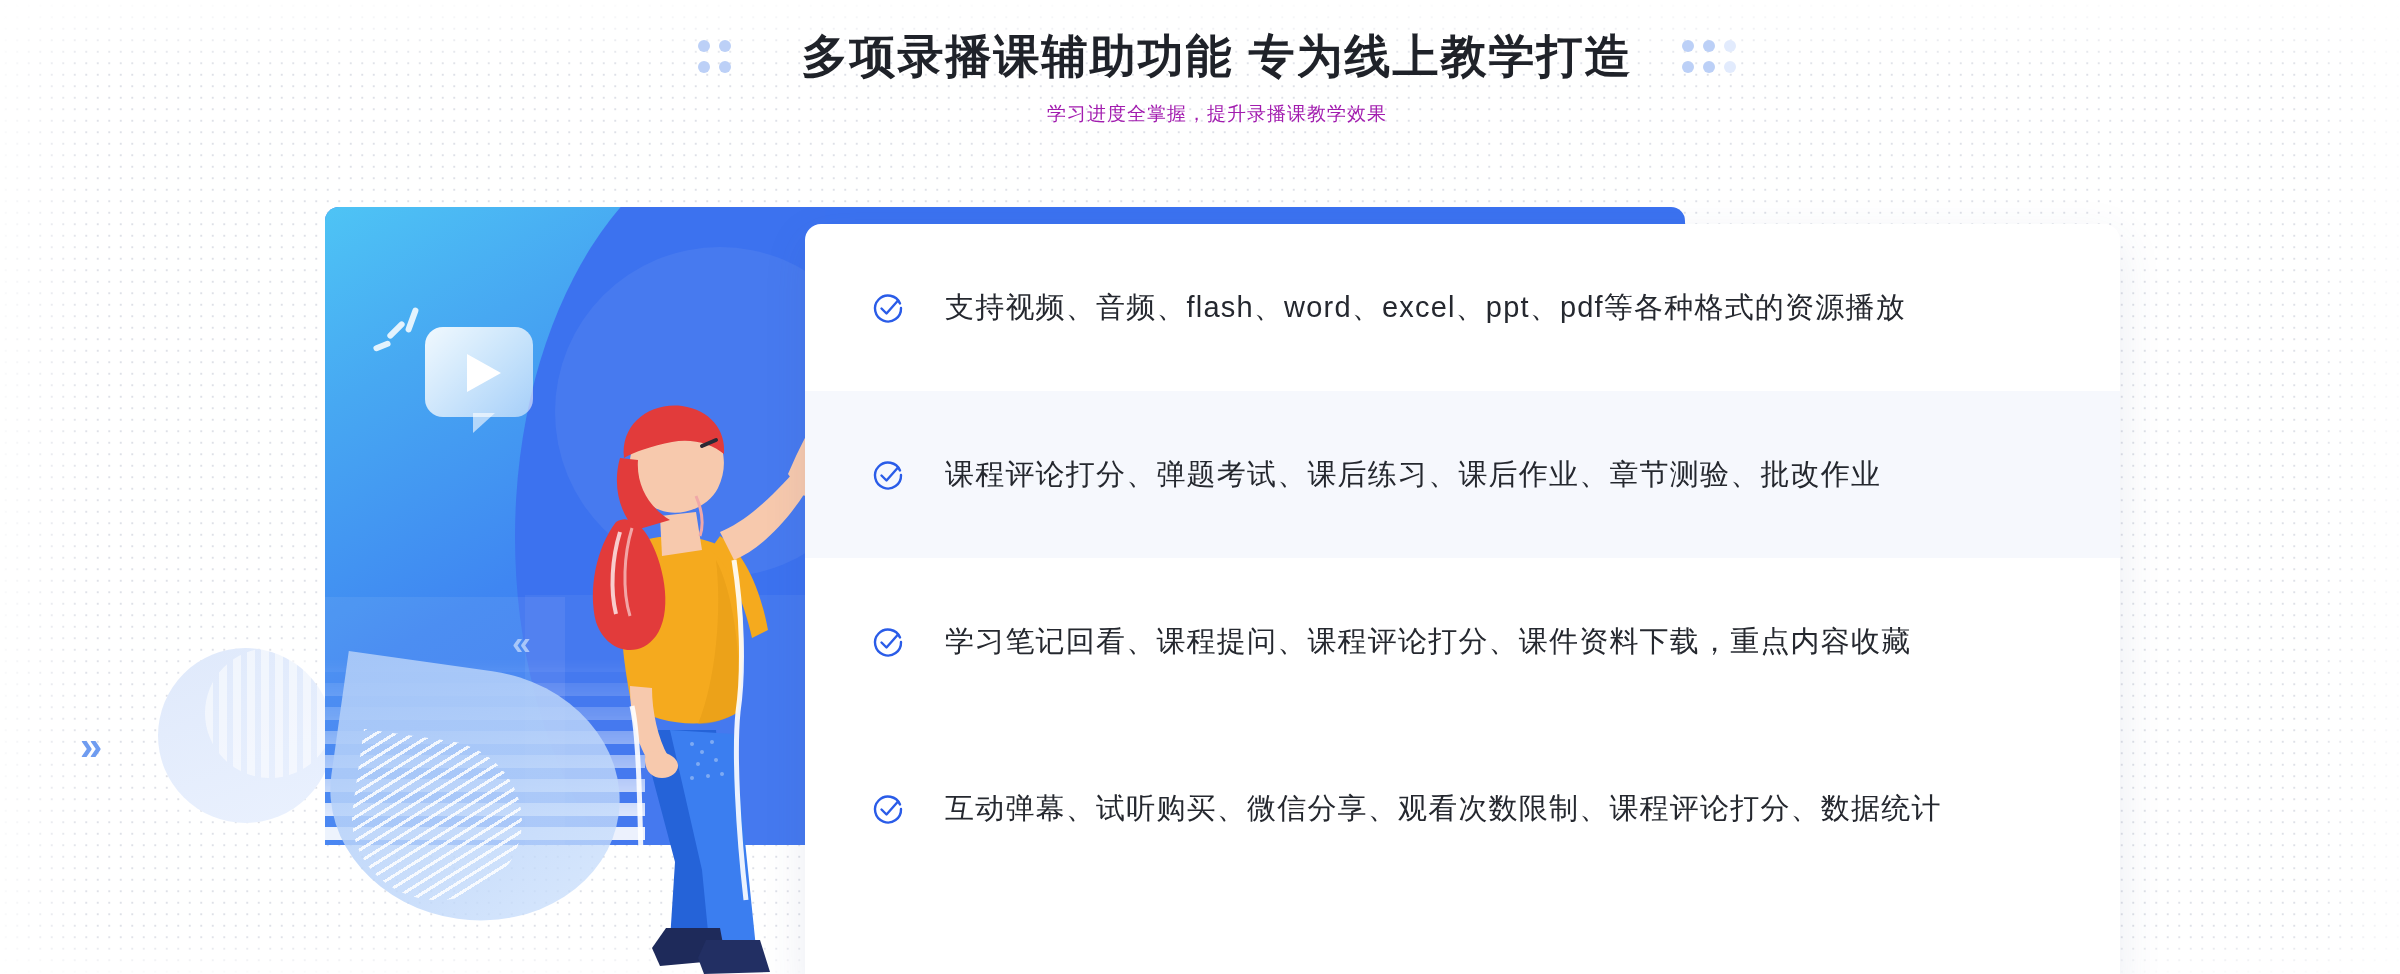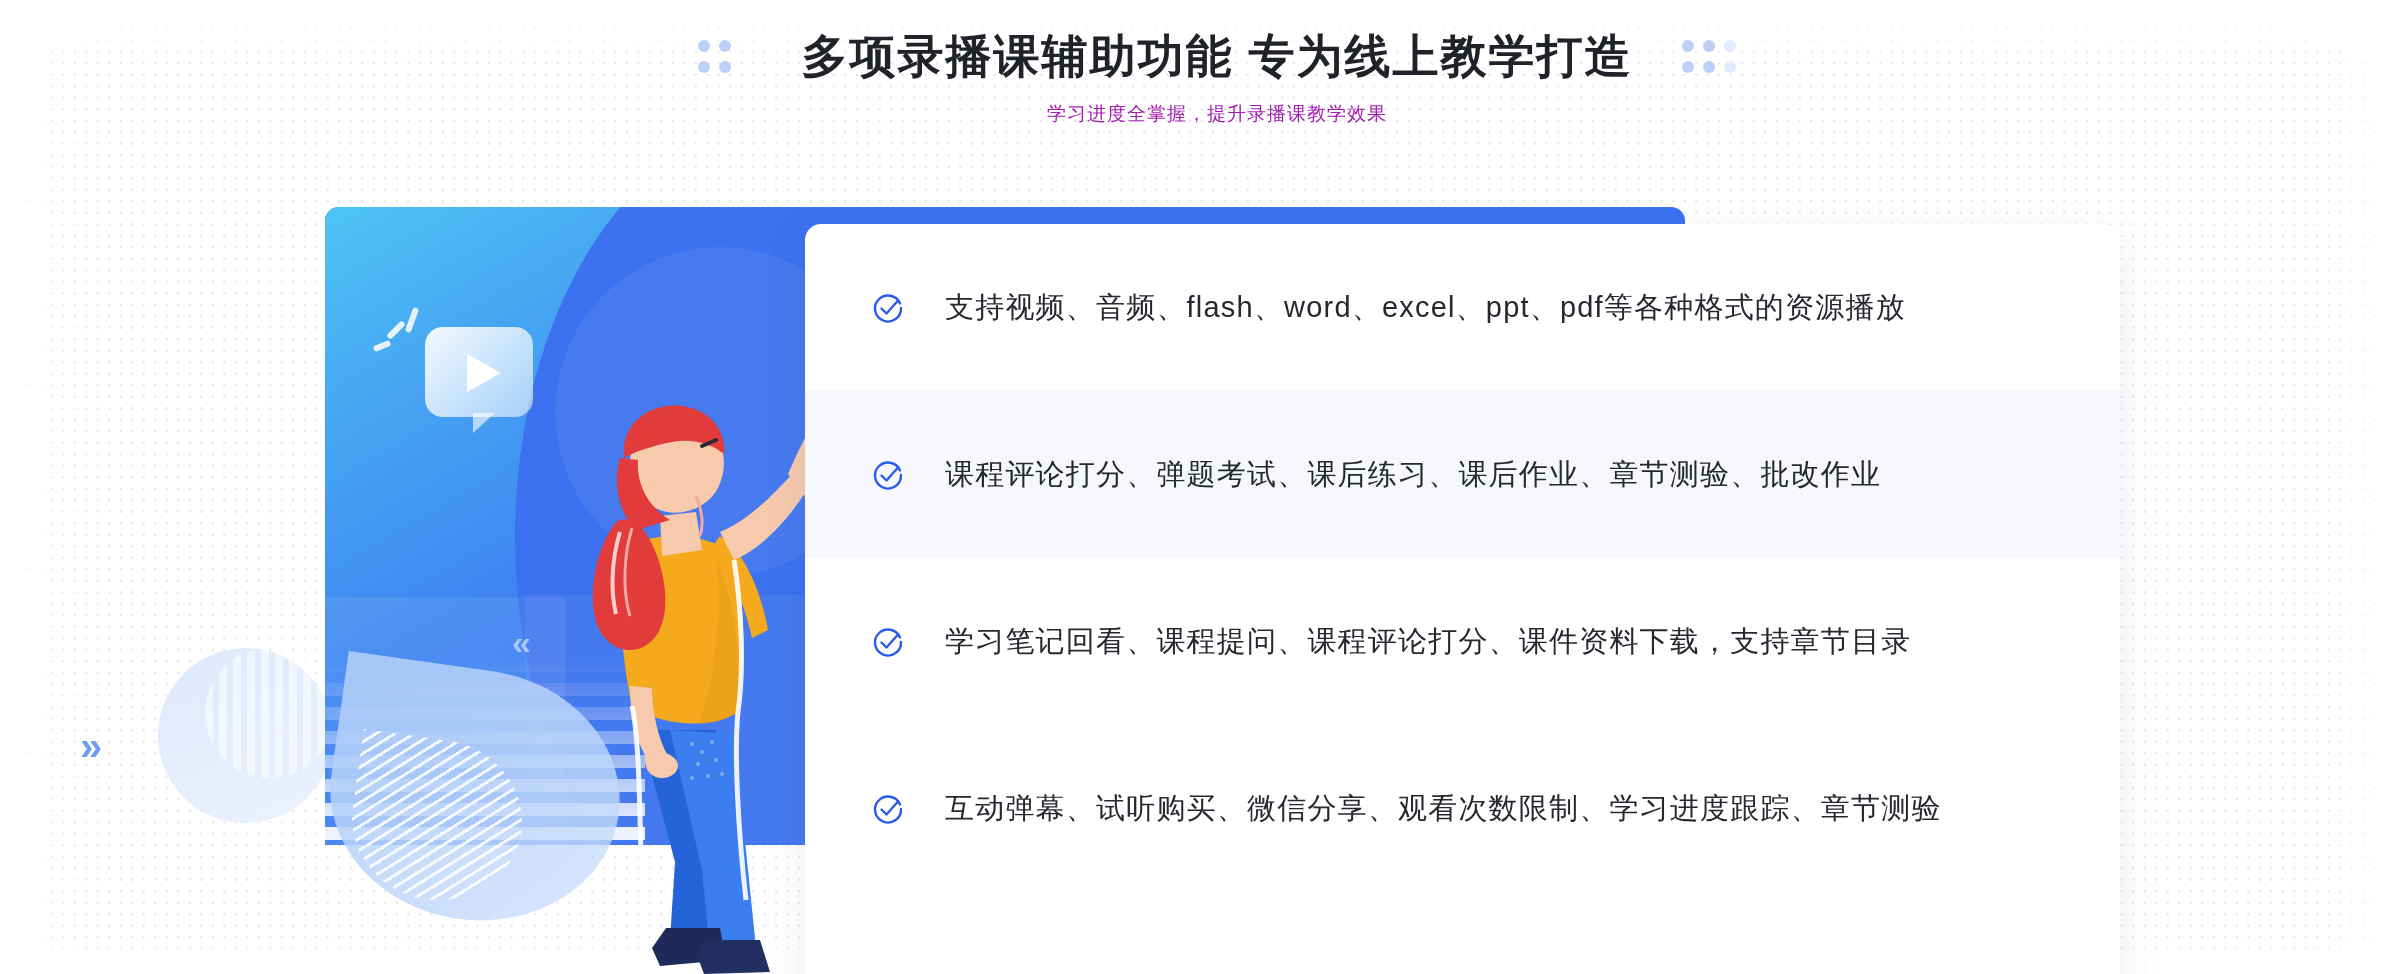--- a/index.html
+++ b/index.html
@@ -306,27 +306,27 @@
       <span class="feature-text">课程评论打分、弹题考试、课后练习、课后作业、章节测验、批改作业</span>
     </div>
 
     <div class="feature-row">
       <span class="check">
         <svg width="34" height="34" viewBox="0 0 34 34">
           <path d="M29 12.5 A13 13 0 1 0 30 17" fill="none" stroke="#2a5ce8" stroke-width="2.4" stroke-linecap="round"></path>
           <path d="M10.5 17.5 L15.5 22.5 L27 9.5" fill="none" stroke="#2a5ce8" stroke-width="2.4" stroke-linecap="round" stroke-linejoin="round"></path>
         </svg>
       </span>
-      <span class="feature-text">学习笔记回看、课程提问、课程评论打分、课件资料下载，支持章节目录</span>
+      <span class="feature-text">学习笔记回看、课程提问、课程评论打分、课件资料下载，重点内容收藏</span>
     </div>
 
     <div class="feature-row">
       <span class="check">
         <svg width="34" height="34" viewBox="0 0 34 34">
           <path d="M29 12.5 A13 13 0 1 0 30 17" fill="none" stroke="#2a5ce8" stroke-width="2.4" stroke-linecap="round"></path>
           <path d="M10.5 17.5 L15.5 22.5 L27 9.5" fill="none" stroke="#2a5ce8" stroke-width="2.4" stroke-linecap="round" stroke-linejoin="round"></path>
         </svg>
       </span>
-      <span class="feature-text">互动弹幕、试听购买、微信分享、观看次数限制、学习进度跟踪、章节测验</span>
+      <span class="feature-text">互动弹幕、试听购买、微信分享、观看次数限制、课程评论打分、数据统计</span>
     </div>
 
   </div>
 </div>
 
 </body></html>

